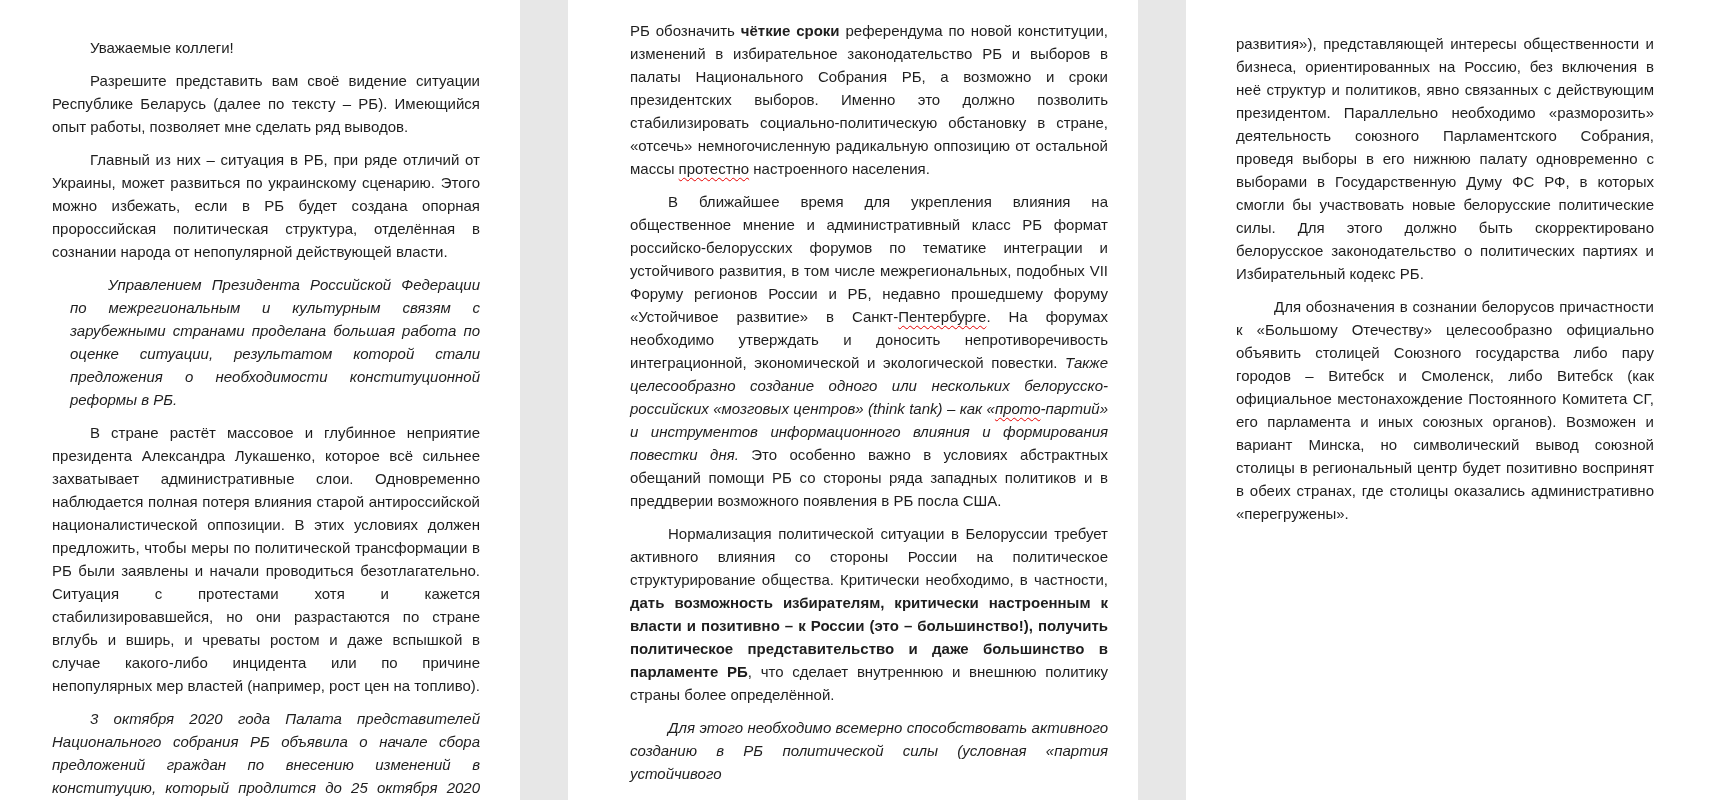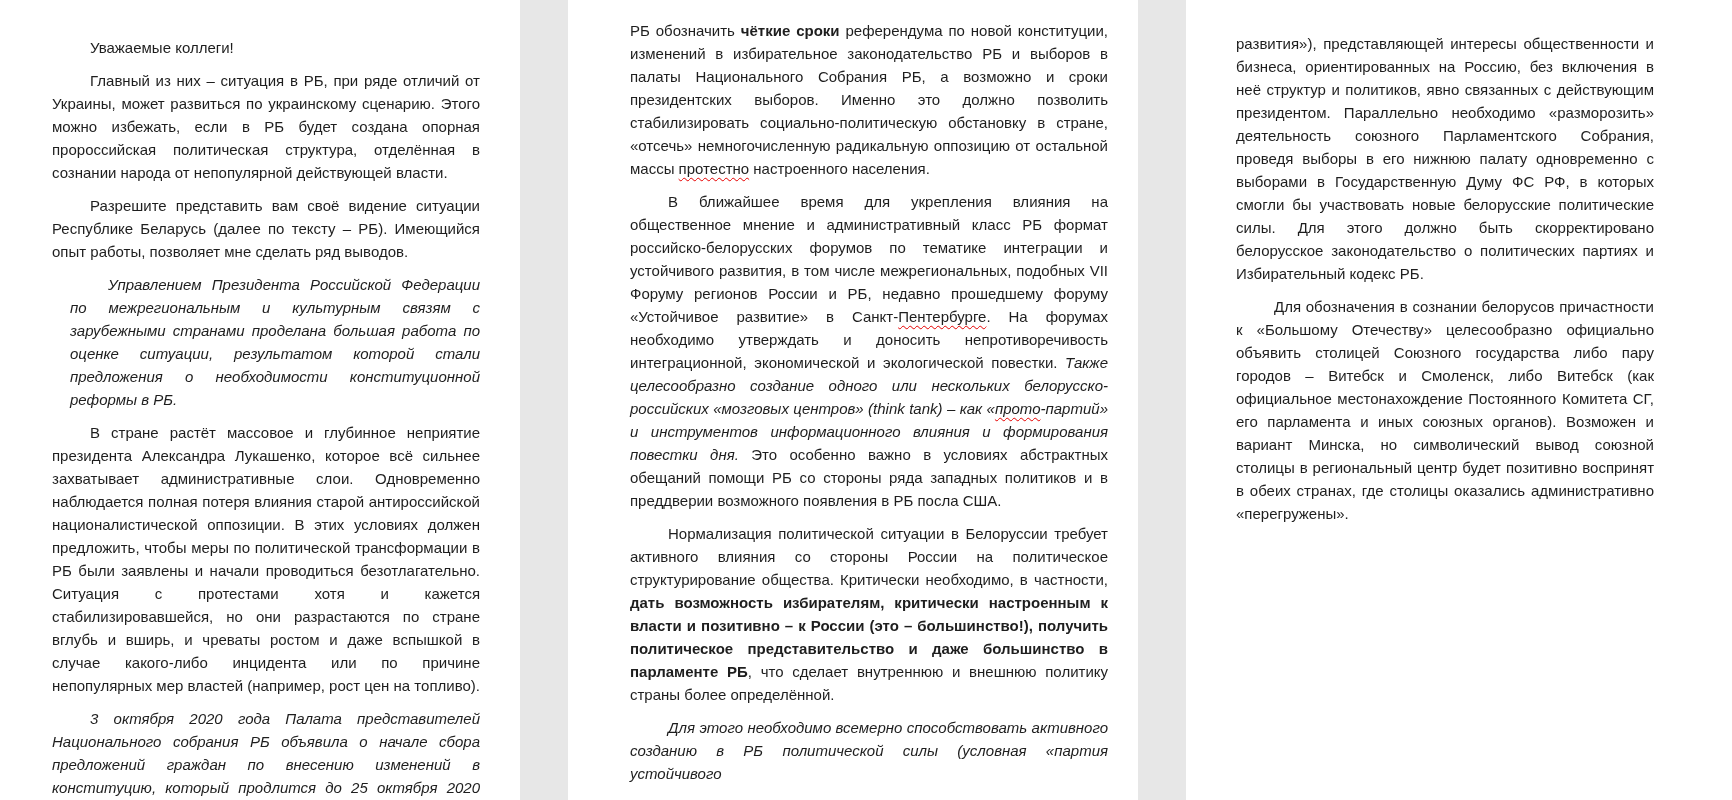--- a/index.html
+++ b/index.html
@@ -39,22 +39,22 @@
     text-decoration-thickness:1px;
     text-underline-offset:3px;
   }
 </style>
 </head>
 <body>
 
 <div class="stage">
   <div class="page" id="page1">
       <p><span>Уважаемые коллеги!</span></p>
+      <p><span>Разрешите представить вам своё видение ситуации Республике Беларусь (далее по тексту – РБ). Имеющийся опыт работы, позволяет мне сделать ряд выводов.</span></p>
       <p><span>Главный из них – ситуация в РБ, при ряде отличий от Украины, может развиться по украинскому сценарию. Этого можно избежать, если в РБ будет создана опорная пророссийская политическая структура, отделённая в сознании народа от непопулярной действующей власти.</span></p>
-      <p><span>Разрешите представить вам своё видение ситуации Республике Беларусь (далее по тексту – РБ). Имеющийся опыт работы, позволяет мне сделать ряд выводов.</span></p>
       <p class="italic"><span>Управлением Президента Российской Федерации по межрегиональным и культурным связям с зарубежными странами проделана большая работа по оценке ситуации, результатом которой стали предложения о необходимости конституционной реформы в РБ.</span></p>
       <p><span>В стране растёт массовое и глубинное неприятие президента Александра Лукашенко, которое всё сильнее захватывает административные слои. Одновременно наблюдается полная потеря влияния старой антироссийской националистической оппозиции. В этих условиях должен предложить, чтобы меры по политической трансформации в РБ были заявлены и начали проводиться безотлагательно. Ситуация с протестами хотя и кажется стабилизировавшейся, но они разрастаются по стране вглубь и вширь, и чреваты ростом и даже вспышкой в случае какого-либо инцидента или по причине непопулярных мер властей (например, рост цен на топливо).</span></p>
       <p class="jl"><span>3 октября 2020 года Палата представителей Национального собрания РБ объявила о начале сбора предложений граждан по внесению изменений в конституцию, который продлится до 25 октября 2020 года. Считаю необходимым настоятельно рекомендовать властям</span></p>
     </div>
   <div class="page" id="page2">
       <p class="no-indent"><span>РБ обозначить </span><span class="b">чёткие сроки</span><span> референдума по новой конституции, изменений в избирательное законодательство РБ и выборов в палаты Национального Собрания РБ, а возможно и сроки президентских выборов. Именно это должно позволить стабилизировать социально-политическую обстановку в стране, «отсечь» немногочисленную радикальную оппозицию от остальной массы </span><span class="u">протестно</span><span> настроенного населения.</span></p>
       <p><span>В ближайшее время для укрепления влияния на общественное мнение и административный класс РБ формат российско-белорусских форумов по тематике интеграции и устойчивого развития, в том числе межрегиональных, подобных VII Форуму регионов России и РБ, недавно прошедшему форуму «Устойчивое развитие» в Санкт-</span><span class="u">Пентербурге</span><span>. На форумах необходимо утверждать и доносить непротиворечивость интеграционной, экономической и экологической повестки. </span><span class="i">Также целесообразно создание одного или нескольких белорусско-российских «мозговых центров» (think tank) – как «</span><span class="i u">прото</span><span class="i">-партий» и инструментов информационного влияния и формирования повестки дня.</span><span> Это особенно важно в условиях абстрактных обещаний помощи РБ со стороны ряда западных политиков и в преддверии возможного появления в РБ посла США.</span></p>
       <p><span>Нормализация политической ситуации в Белоруссии требует активного влияния со стороны России на политическое структурирование общества. Критически необходимо, в частности, </span><span class="b">дать возможность избирателям, критически настроенным к власти и позитивно – к России (это – большинство!), получить политическое представительство и даже большинство в парламенте РБ</span><span>, что сделает внутреннюю и внешнюю политику страны более определённой.</span></p>
       <p class="jl"><span>Для этого необходимо всемерно способствовать активного созданию в РБ политической силы (условная «партия устойчивого</span></p>
     </div>

